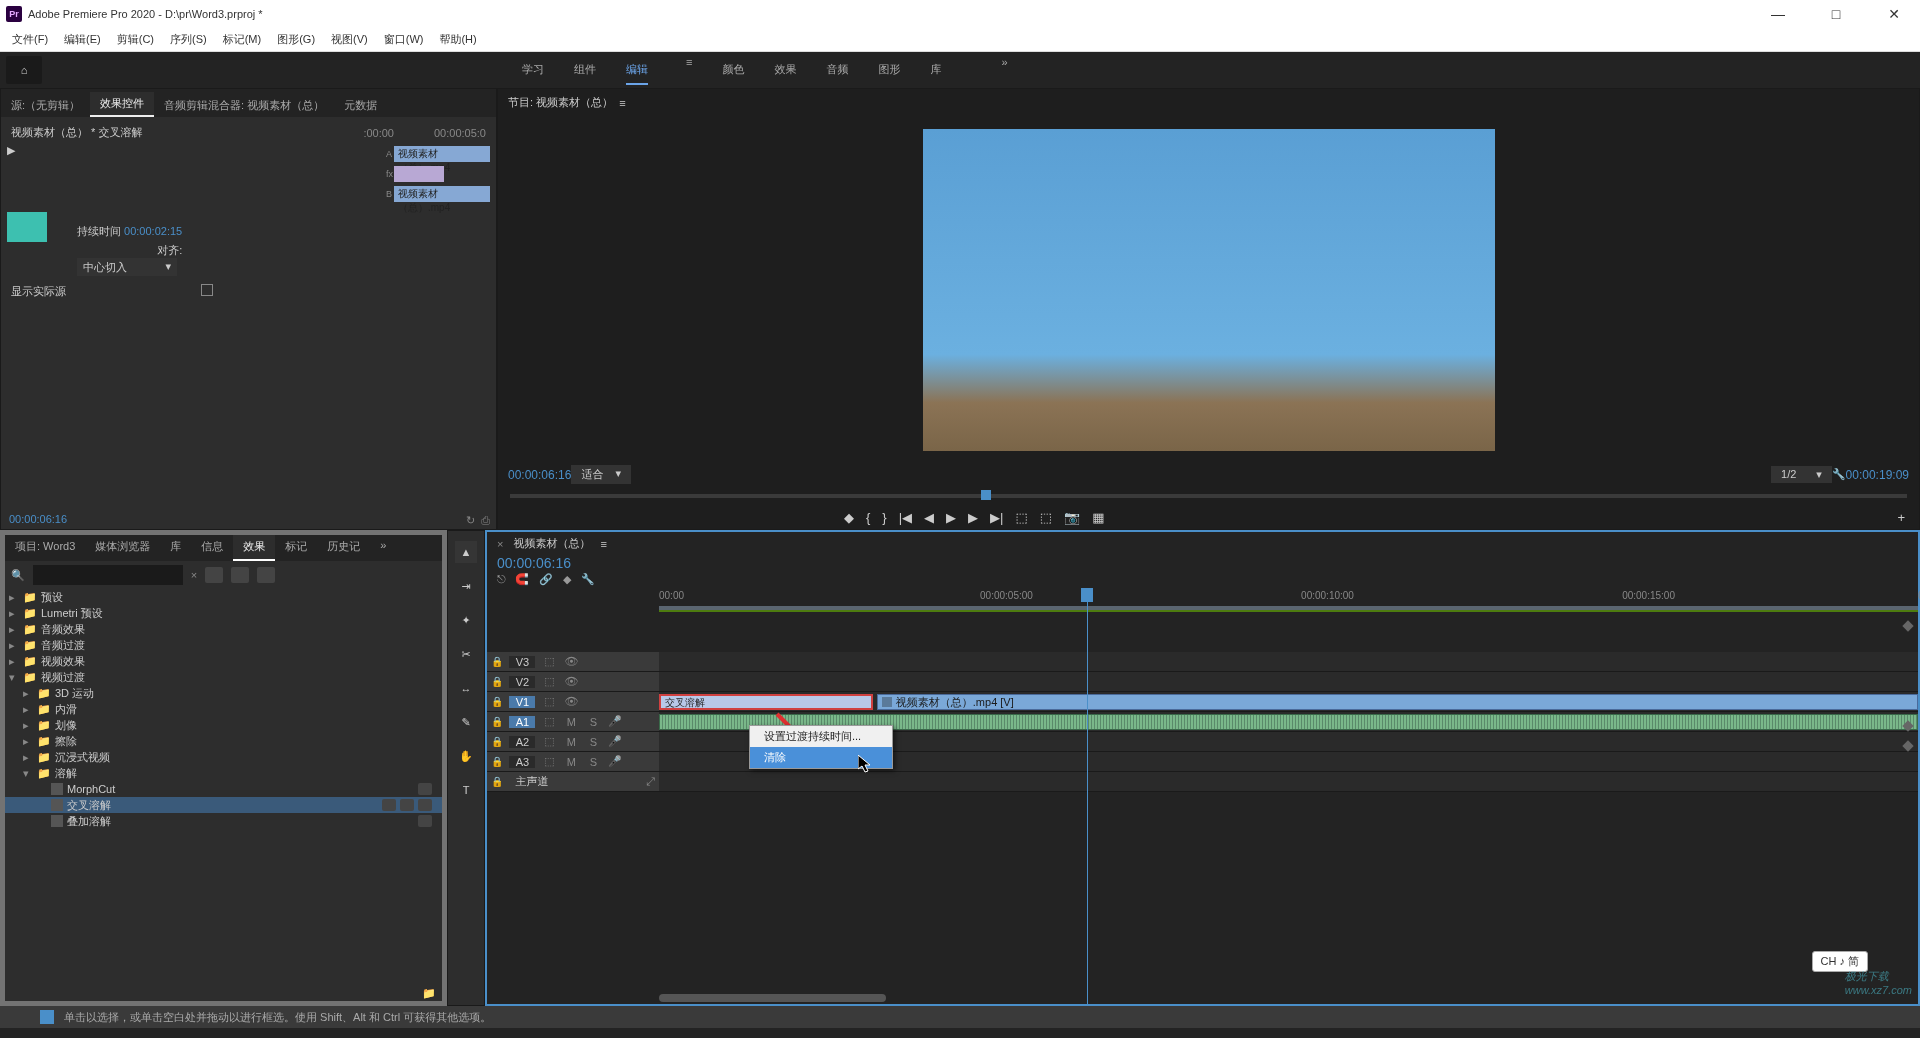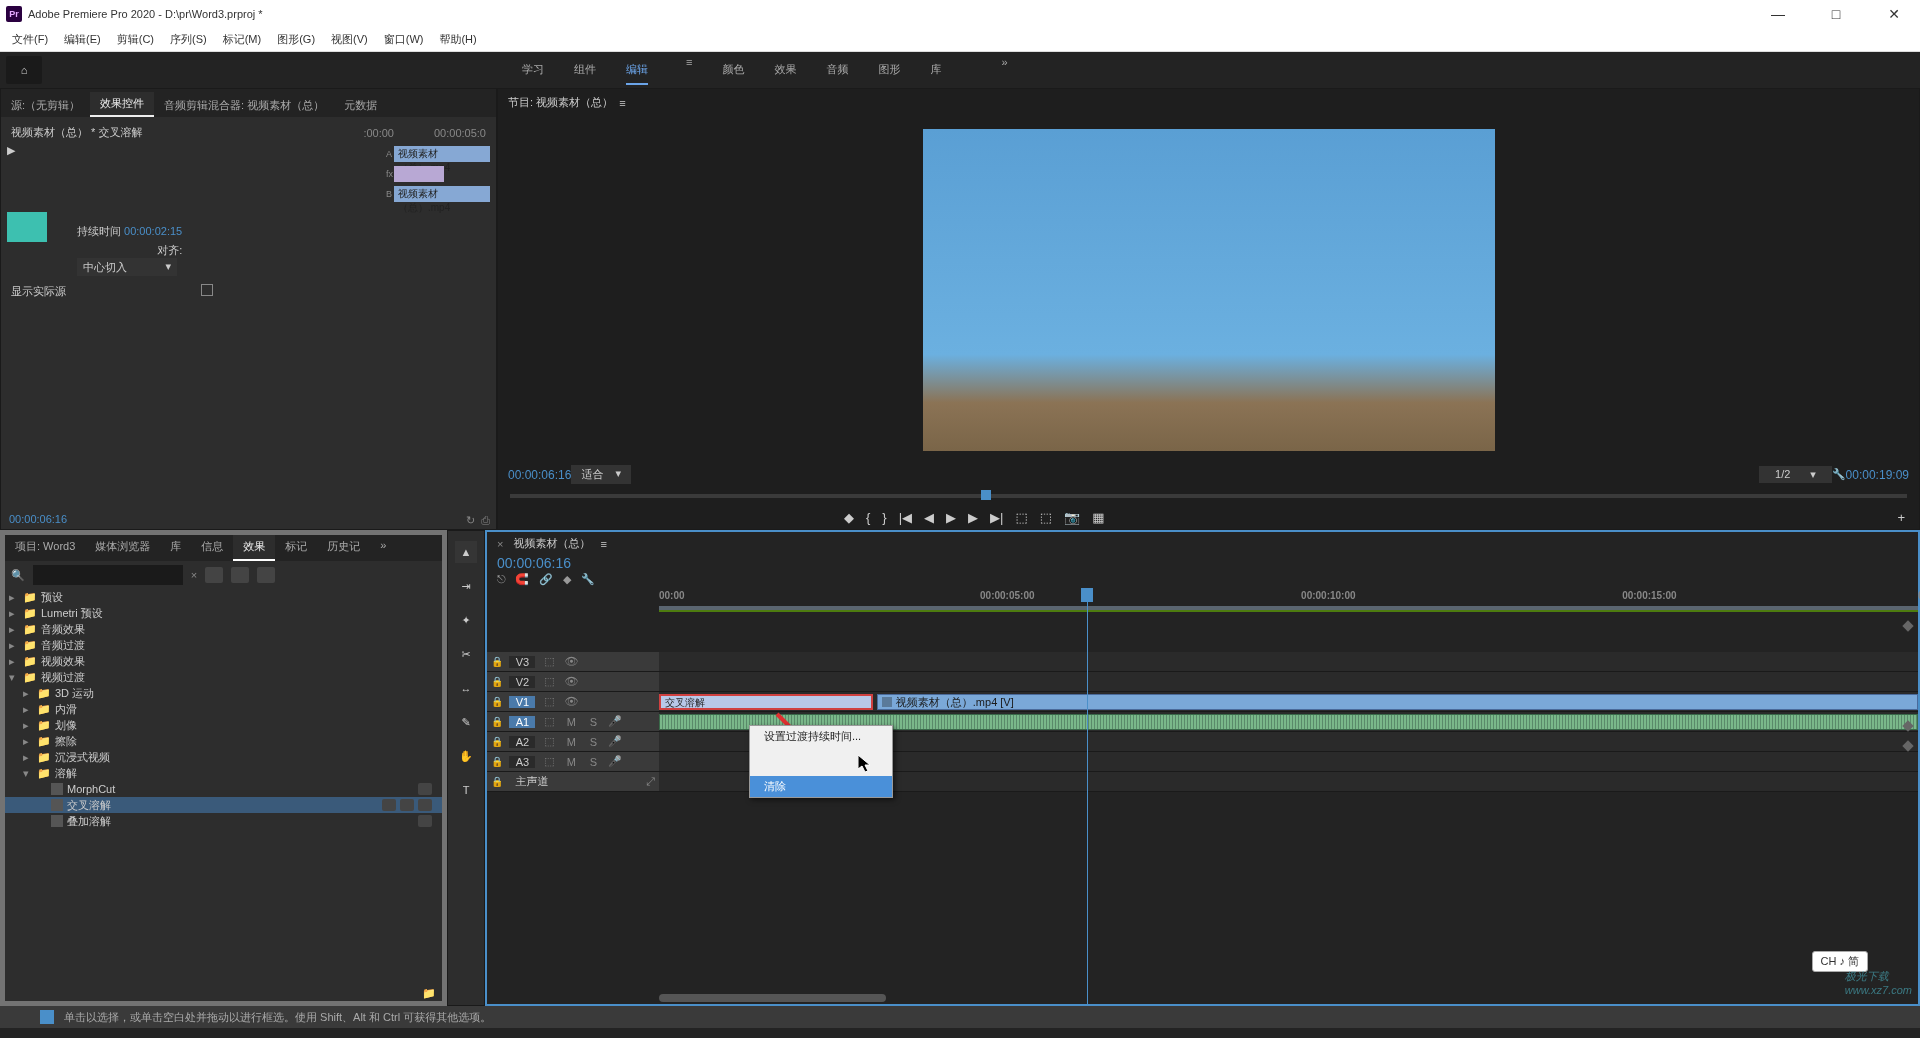--- a/index.html
+++ b/index.html
@@ -53,21 +53,21 @@
 .src-footer-icons { position:absolute; right: 6px; bottom: 2px; display:flex; gap: 6px; color:#888;}
 
 
 .program-panel { flex: 1; background: #1e1e1e; border: 1px solid #1a1a1a; display: flex; flex-direction: column; }
 .prog-header { padding: 6px 10px; color: #ccc; display:flex; align-items:center; gap:6px;}
 .prog-viewer { flex: 1; display: flex; align-items: center; justify-content: center; position: relative; }
 .video-frame { width: 572px; height: 322px; background: linear-gradient(to bottom, #5a9fd4 0%, #6bb0e0 70%, #8b7355 85%, #7a6548 100%); position: relative; }
 .prog-ctrl-row1 { display: flex; align-items: center; justify-content: space-between; padding: 2px 10px; }
 .tc-blue { color: #4a8fc9; font-size: 12px; }
 .fit-dd { background: #333; padding: 2px 10px; color:#ccc; display:flex; gap:12px;}
-.frac-dd { background: #333; padding: 2px 16px; color:#ccc; display:flex; gap:20px;}
+.frac-dd { background: #333; padding: 2px 10px; color:#ccc; display:flex; gap:20px;}
 .wrench-icon { color:#999;}
 .prog-scrubber { height: 20px; padding: 0 12px; position:relative; }
 .scrub-line { height: 4px; background: #3a3a3a; position:relative; top:8px;}
 .scrub-playhead { width:10px; height:10px; background:#4a8fc9; position:absolute; top:4px; left:34%;}
 .transport-row { display:flex; justify-content:center; gap: 12px; padding: 4px; align-items:center;}
 .transport-row span { color:#ccc; font-size:13px;}
 .transport-row .plus-btn { margin-left: auto; margin-right:10px;}
 .transport-row .spacer-left { width: 330px;}
 
 
@@ -95,21 +95,21 @@
 
 
 .timeline-panel { flex:1; background: #232323; border: 2px solid #4a8fc9; display:flex; flex-direction:column; position:relative;}
 .tl-header { padding: 4px 10px; display:flex; align-items:center; gap:10px;}
 .tl-seq-name { color:#ccc;}
 .tl-tc-row { display:flex; align-items:center; padding: 0 10px; gap:20px;}
 .tl-tc { color:#4a8fc9; font-size: 14px;}
 .tl-tc-icons { display:flex; gap:10px; color:#999;}
 .tl-ruler-row { display:flex;}
 .tl-track-header-col { width: 172px; }
-.tl-ruler { flex:1; position:relative; height:24px; border-bottom:2px solid #4d7c0f;font-weight:bold;}
+.tl-ruler { flex:1; position:relative; height:24px; border-bottom:2px solid #4d7c0f;}
 .ruler-bar { position:absolute; height:4px; background:#5a6570; top:18px;}
 .playhead-line { position:absolute; width:1px; background:#4a8fc9; top:0; bottom:0; z-index:5;}
 .playhead-handle { position:absolute; width:12px; height:14px; background:#4a8fc9; top:0; z-index:6;}
 .tl-tracks { flex:1; display:flex; flex-direction:column;}
 .track-row { display:flex; height: 20px; border-bottom:1px solid #1a1a1a;}
 .track-header { width: 172px; background:#3a3a3a; display:flex; align-items:center; gap:6px; padding:0 4px;}
 .track-header .lock { color:#888; font-size:10px;}
 .track-header .track-label { background:#2a2a2a; color:#ccc; padding:0 6px; width: 26px; text-align:center;}
 .track-header .track-label.active { background:#4a7aaa; color:#fff;}
 .track-header .toggle { color:#888; width:16px; text-align:center;}
@@ -121,21 +121,21 @@
 .clip-audio .waveform { height:100%; background: repeating-linear-gradient(90deg, #7ab88a 0px, #7ab88a 2px, #5a8a6a 2px, #5a8a6a 3px);}
 .tl-scroll-row { display:flex; height:12px;}
 .tl-zoom { width:172px;}
 .tl-hscroll { flex:1; position:relative;}
 .scroll-thumb { position:absolute; height:8px; background:#555; border-radius:4px; top:2px;}
 .spacer-row { height: 40px;}
 
 
 .context-menu { position:absolute; background:#f0f0f0; border:1px solid #999; box-shadow: 2px 2px 5px rgba(0,0,0,0.5); z-index:100;}
 .ctx-item { padding: 3px 14px; color:#222; font-size:11px;}
-.ctx-item.highlight { background:#4a90d9; color:#fff;margin-top:29px;}
+.ctx-item.highlight { background:#4a90d9; color:#fff;}
 .cursor { position:absolute; z-index:200;}
 .red-arrow { position:absolute; z-index:90; }
 .ime-badge { position:absolute; background:#fff; color:#333; padding: 2px 8px; border:1px solid #aaa; border-radius:3px; font-size:11px;}
 .watermark { position:absolute; color:#4ab0c0; font-size:11px; opacity:0.6; font-style:italic;}
 
 
 .statusbar { height: 22px; background: #3a3a3a; display:flex; align-items:center; padding: 0 40px; color:#aaa; font-size:11px;}
 .statusbar .cue { width:14px; height:14px; background:#4a8fc9; margin-right:10px;}
 
 

